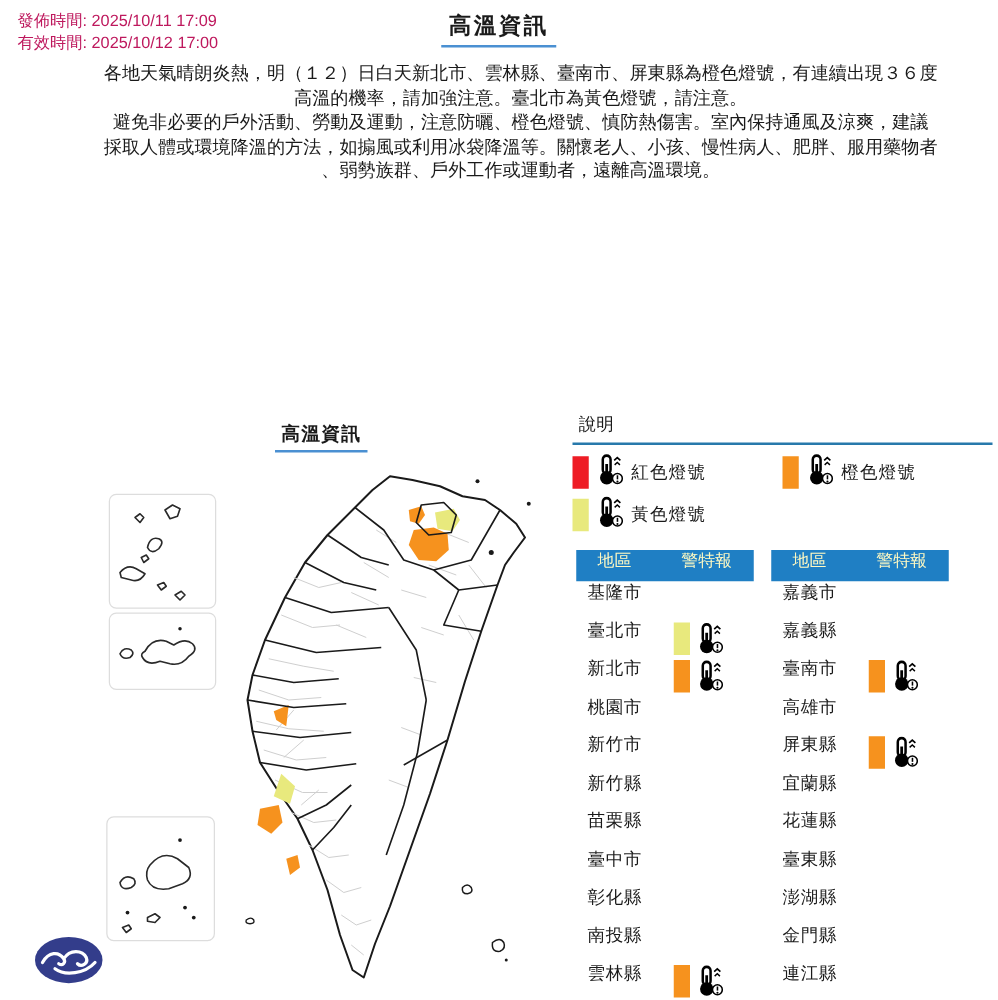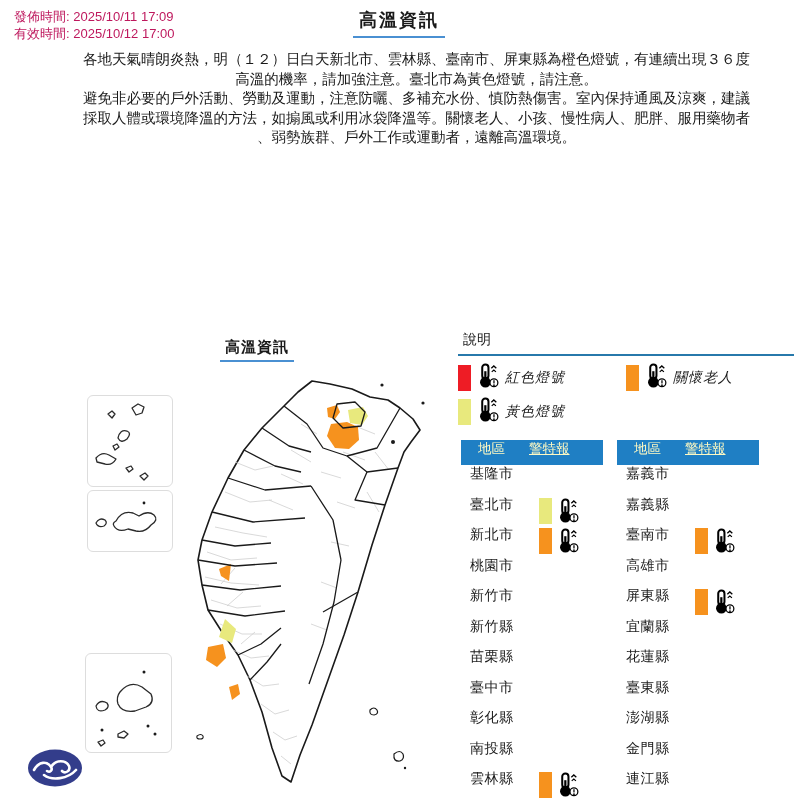--- a/index.html
+++ b/index.html
@@ -26,32 +26,32 @@
   }
   .taiwan-svg { position:absolute; left:0; top:0; }
   .inset { position:absolute; border:1px solid #ddd; border-radius:6px; background:#fff; }
   .inset1 { left:2px;  top:63px;  width:86px; height:92px;  }
   .inset2 { left:2px;  top:158px; width:86px; height:62px;  }
   .inset3 { left:0px;  top:321px; width:87px; height:100px; }
   
   .right-col { position:absolute; left:458px; top:330px; width:336px; }
   .legend-title { font-size:14px; padding:1px 0 5px 5px; border-bottom:2px solid var(--legend-rule); }
   .legend-items { display:flex; flex-wrap:wrap; margin-top:5px; }
-  .legend-item { width:50%; display:flex; align-items:center; height:34px;font-style:italic; }
+  .legend-item { width:50%; display:flex; align-items:center; height:34px; }
   .swatch { width:13px; height:26px; margin-right:5px; flex:0 0 auto; }
   .legend-item .label { font-size:14px; margin-left:6px; letter-spacing:1px; }
   
   .tables { display:flex; gap:14px; margin-top:11px; margin-left:3px; }
   .wtable { width:142px; }
   .thead {
     height:25px; background:var(--header-blue); color:#fef9c3; font-size:13.5px;
     display:flex; align-items:flex-start;
   }
   .thead .h-region  { margin-left:17px; }
-  .thead .h-warning { margin-left:24px;text-decoration:underline; }
+  .thead .h-warning { margin-left:40px; }
   .trow { position:relative; height:30.5px; display:flex; align-items:flex-start; }
   .trow .region { font-size:14px; padding-left:9px; letter-spacing:0.5px; }
   .trow .warn { position:absolute; left:78px; top:2px; display:none; align-items:center; }
   .warn .swatch { margin-right:4px; }
   .thermo { display:inline-block; }
   
   .logo { position:absolute; left:26px; top:748px; }
 </style>
 </head>
 <body>
@@ -69,21 +69,21 @@
     </div>
   </div>
 
   <div class="page-title">
     <span>高溫資訊</span>
   </div>
 
   <div class="body-text">
     <div>各地天氣晴朗炎熱，明（１２）日白天新北市、雲林縣、臺南市、屏東縣為橙色燈號，有連續出現３６度</div>
     <div>高溫的機率，請加強注意。臺北市為黃色燈號，請注意。</div>
-    <div>避免非必要的戶外活動、勞動及運動，注意防曬、多補充水份、慎防熱傷害。室內保持通風及涼爽，建議</div>
+    <div>避免非必要的戶外活動、勞動及運動，注意防曬、橙色燈號、慎防熱傷害。室內保持通風及涼爽，建議</div>
     <div>採取人體或環境降溫的方法，如搧風或利用冰袋降溫等。關懷老人、小孩、慢性病人、肥胖、服用藥物者</div>
     <div>、弱勢族群、戶外工作或運動者，遠離高溫環境。</div>
   </div>
 
   <div class="map-area">
     <div class="map-title">
       <span>高溫資訊</span>
     </div>
 
     <svg class="taiwan-svg" width="373" height="468" viewBox="0 0 373 468">
@@ -209,21 +209,21 @@
     <rect x="6.5" y="1.5" width="6.5" height="15" rx="3.2" fill="#fff" stroke="#000" stroke-width="2.1"></rect>
     <rect x="8.6" y="8.5" width="2.3" height="9" fill="#000"></rect>
     <circle cx="9.8" cy="20" r="5.6" fill="#000"></circle>
     <path d="M16 5.5 l2.6 -2.4 l2.6 2.4" fill="none" stroke="#000" stroke-width="1.4"></path>
     <path d="M16.4 9.2 l2.2 -2 l2.2 2" fill="none" stroke="#000" stroke-width="1.2"></path>
     <circle cx="18.7" cy="20.6" r="4.1" fill="#fff" stroke="#000" stroke-width="1.3"></circle>
     <rect x="18.1" y="17.9" width="1.3" height="3.4" fill="#000"></rect>
     <circle cx="18.75" cy="23.1" r="0.9" fill="#000"></circle>
   </svg>
 </span>
-    <span class="label">關懷老人</span>
+    <span class="label">橙色燈號</span>
   </div>
 
   <div class="legend-item">
     <span class="swatch" style="background: rgb(232, 233, 125);"></span>
     <span class="thermo-slot">
   <svg class="thermo" width="23" height="26" viewBox="0 0 24 27">
     <rect x="6.5" y="1.5" width="6.5" height="15" rx="3.2" fill="#fff" stroke="#000" stroke-width="2.1"></rect>
     <rect x="8.6" y="8.5" width="2.3" height="9" fill="#000"></rect>
     <circle cx="9.8" cy="20" r="5.6" fill="#000"></circle>
     <path d="M16 5.5 l2.6 -2.4 l2.6 2.4" fill="none" stroke="#000" stroke-width="1.4"></path>

